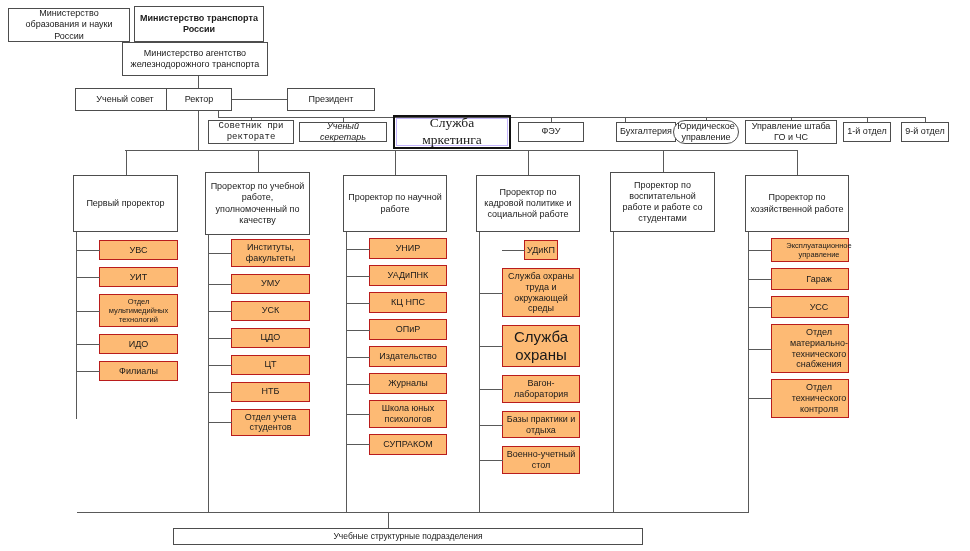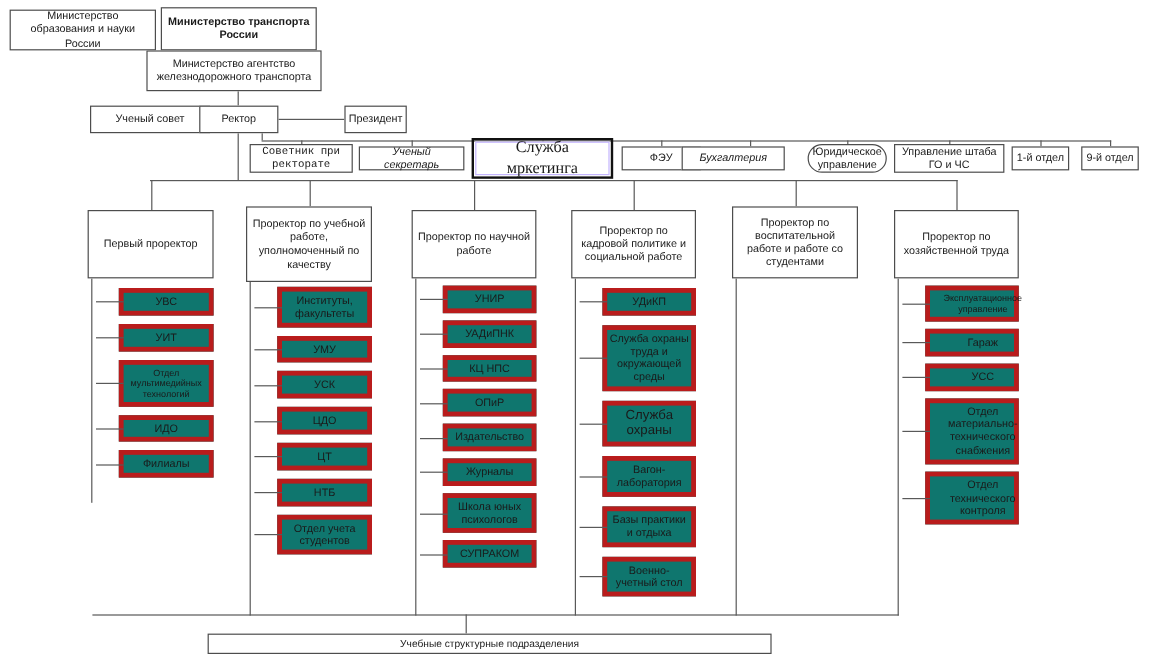--- a/index.html
+++ b/index.html
@@ -13,48 +13,48 @@
   .hline{height:1px;}
   .vline{width:1px;}
   
   .marketing{font-family:"Liberation Serif",serif;font-size:13.5px;border:1px solid #c4b5fd;
              outline:2px solid #111;outline-offset:1px;z-index:2;}
   
   .colwrap{position:absolute;box-sizing:border-box;z-index:1;}
   .chead{position:relative;height:var(--hh);z-index:1;}
   .spine{position:absolute;left:3px;top:var(--hh);bottom:0;width:1px;background:#595959;z-index:0;}
   .kids{margin-left:26px;margin-top:8px;display:flex;flex-direction:column;gap:7px;position:relative;}
-  .kid{border:4px solid #b91c1c;background:#0f766e;display:flex;align-items:center;justify-content:center;
+  .kid{border:1px solid #b91c1c;background:#fdba74;display:flex;align-items:center;justify-content:center;
        text-align:center;font-size:9px;line-height:1.2;box-sizing:border-box;min-height:20px;
        padding:2px 2px;position:relative;}
   .kid::before{content:"";position:absolute;right:100%;width:23px;top:50%;height:0;border-top:1px solid #595959;}
   .c2 .kids{margin-top:4px;}
   .c3 .kids{margin-top:6px;gap:6px;}
   .c3 .kid{min-height:21px;}
-  .c4 .kids{gap:8px;}
+  .c4 .kids{gap:8px;align-items:center;}
   .c5 .kids{gap:8px;}
   .c6 .kids{margin-top:6px;gap:6px;}
   .c6 .kid{min-height:22px;padding-left:20px;}
   .c1 .kid:nth-child(3){font-size:7.5px;}
-  .c4 .kid:nth-child(3){font-size:11px;}
+  .c4 .kid:nth-child(3){font-size:15px;}
   .c5 .kid:nth-child(3){font-size:7px;}
   .c6 .kid:nth-child(1){font-size:7.5px;}
   .bottombox{font-size:8.5px;}
 </style>
 </head>
 <body>
 
 <div id="canvas">
 
   <div class="node abs" style="left:8px;top:8px;width:122px;height:34px">Министерство образования и науки России</div>
   <div class="node abs bold" style="left:134px;top:6px;width:130px;height:36px">Министерство транспорта России</div>
   <div class="node abs" style="left:122px;top:42px;width:146px;height:34px">Министерство агентство железнодорожного транспорта</div>
   <div class="node abs" style="left:75px;top:88px;width:100px;height:23px">Ученый совет</div>
   <div class="node abs" style="left:166px;top:88px;width:66px;height:23px;z-index:2">Ректор</div>
-  <div class="node abs" style="left:287px;top:88px;width:52px;height:23px">Президент</div>
+  <div class="node abs" style="left:287px;top:88px;width:88px;height:23px">Президент</div>
 
   <div class="colwrap c1" style="left:73px;top:175px;width:105px;height:244px;--hh:57px">
     <div class="node chead">Первый проректор</div>
     <div class="spine"></div>
     <div class="kids">
         <div class="kid">УВС</div>
         <div class="kid">УИТ</div>
         <div class="kid">Отдел мультимедийных технологий</div>
         <div class="kid">ИДО</div>
         <div class="kid">Филиалы</div>
@@ -97,21 +97,21 @@
         <div class="kid">Вагон-лаборатория</div>
         <div class="kid">Базы практики и отдыха</div>
         <div class="kid">Военно-учетный стол</div>
       </div>
   </div>
   <div class="colwrap c5" style="left:610px;top:172px;width:105px;height:341px;--hh:60px">
     <div class="node chead">Проректор по воспитательной работе и работе со студентами</div>
     <div class="spine"></div>
   </div>
   <div class="colwrap c6" style="left:745px;top:175px;width:104px;height:338px;--hh:57px">
-    <div class="node chead">Проректор по хозяйственной труда</div>
+    <div class="node chead">Проректор по хозяйственной работе</div>
     <div class="spine"></div>
     <div class="kids">
         <div class="kid">Эксплуатационное управление</div>
         <div class="kid">Гараж</div>
         <div class="kid">УСС</div>
         <div class="kid">Отдел материально-технического снабжения</div>
         <div class="kid">Отдел технического контроля</div>
       </div>
   </div>
 
@@ -137,18 +137,18 @@
     <div class="vline" style="left: 126px; top: 150px; height: 25px;"></div>
     <div class="vline" style="left: 258px; top: 150px; height: 22px;"></div>
     <div class="vline" style="left: 395px; top: 150px; height: 25px;"></div>
     <div class="vline" style="left: 528px; top: 150px; height: 25px;"></div>
     <div class="vline" style="left: 663px; top: 150px; height: 22px;"></div>
     <div class="vline" style="left: 797px; top: 150px; height: 25px;"></div>
     <div class="node abs" style="left: 208px; top: 120px; width: 86px; height: 24px; font-family: Liberation Mono, monospace;">Советник при ректорате</div>
     <div class="node abs" style="left: 299px; top: 122px; width: 88px; height: 20px; font-style: italic;">Ученый секретарь</div>
     <div class="node abs marketing" style="left: 396px; top: 118px; width: 112px; height: 28px;">Служба мркетинга</div>
     <div class="node abs" style="left: 518px; top: 122px; width: 66px; height: 20px;">ФЭУ</div>
-    <div class="node abs" style="left: 568px; top: 122px; width: 86px; height: 20px; font-style: italic;">Бухгалтерия</div>
+    <div class="node abs" style="left: 616px; top: 122px; width: 60px; height: 20px;">Бухгалтерия</div>
     <div class="node abs" style="left: 673px; top: 120px; width: 66px; height: 24px; border-radius: 12px;">Юридическое управление</div>
     <div class="node abs" style="left: 745px; top: 120px; width: 92px; height: 24px;">Управление штаба ГО и ЧС</div>
     <div class="node abs" style="left: 843px; top: 122px; width: 48px; height: 20px;">1-й отдел</div>
     <div class="node abs" style="left: 901px; top: 122px; width: 48px; height: 20px;">9-й отдел</div>
   </div>
 
 </body></html>

